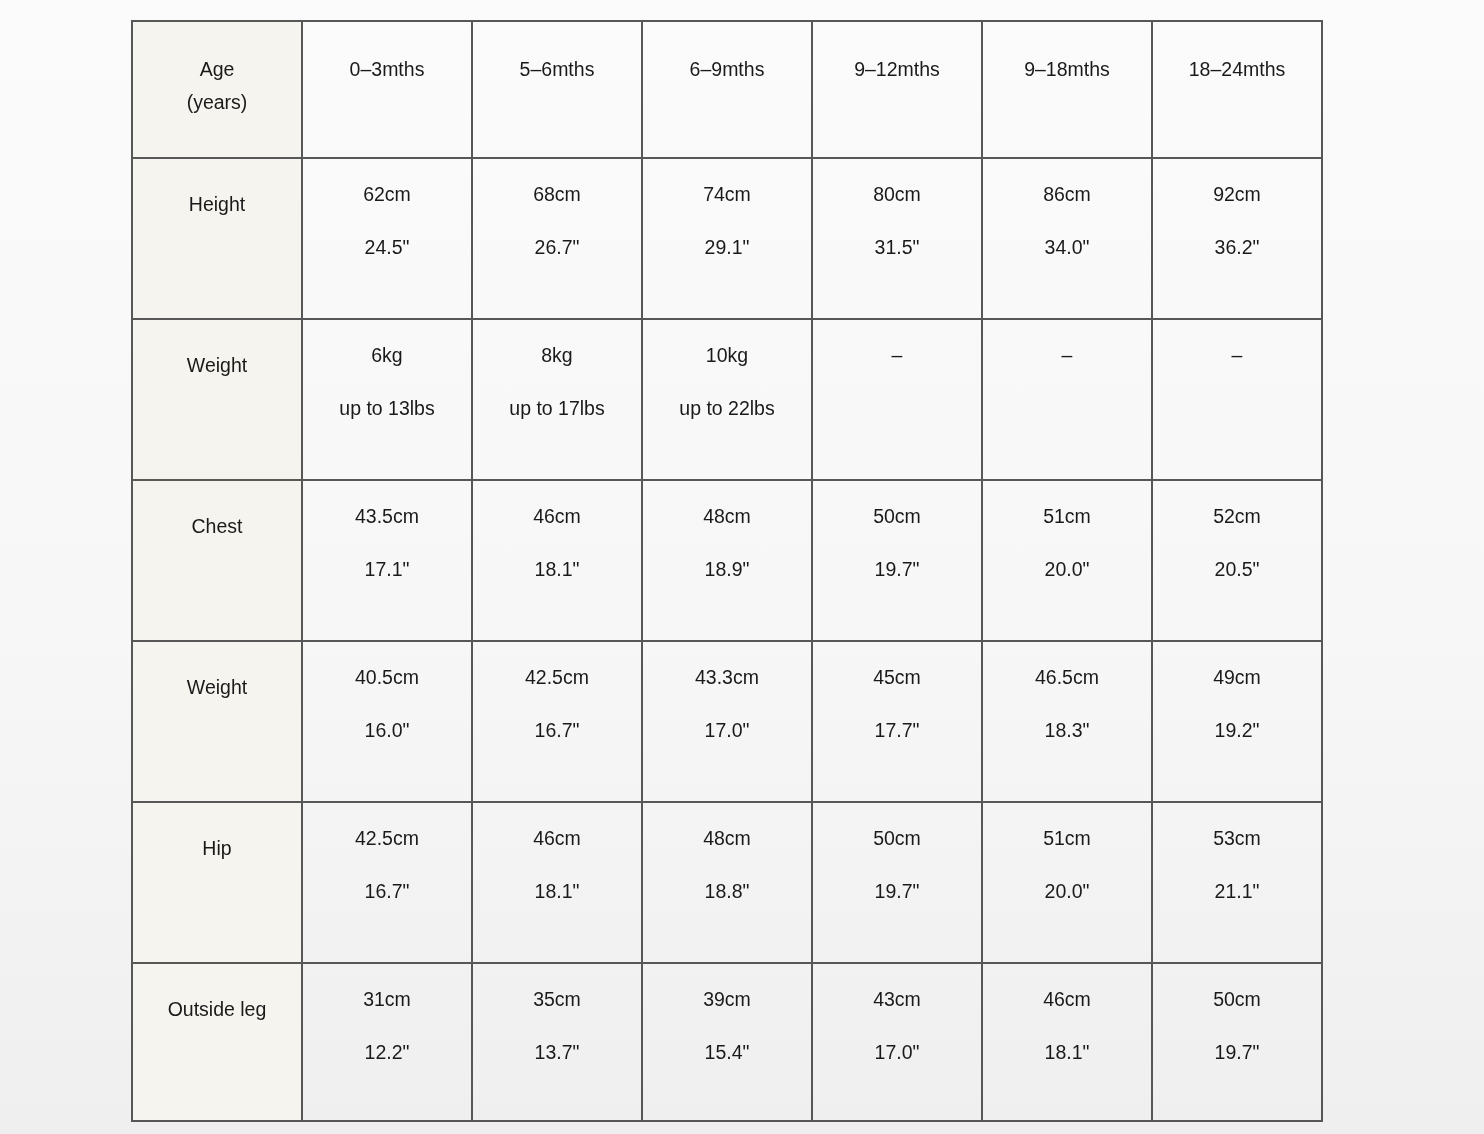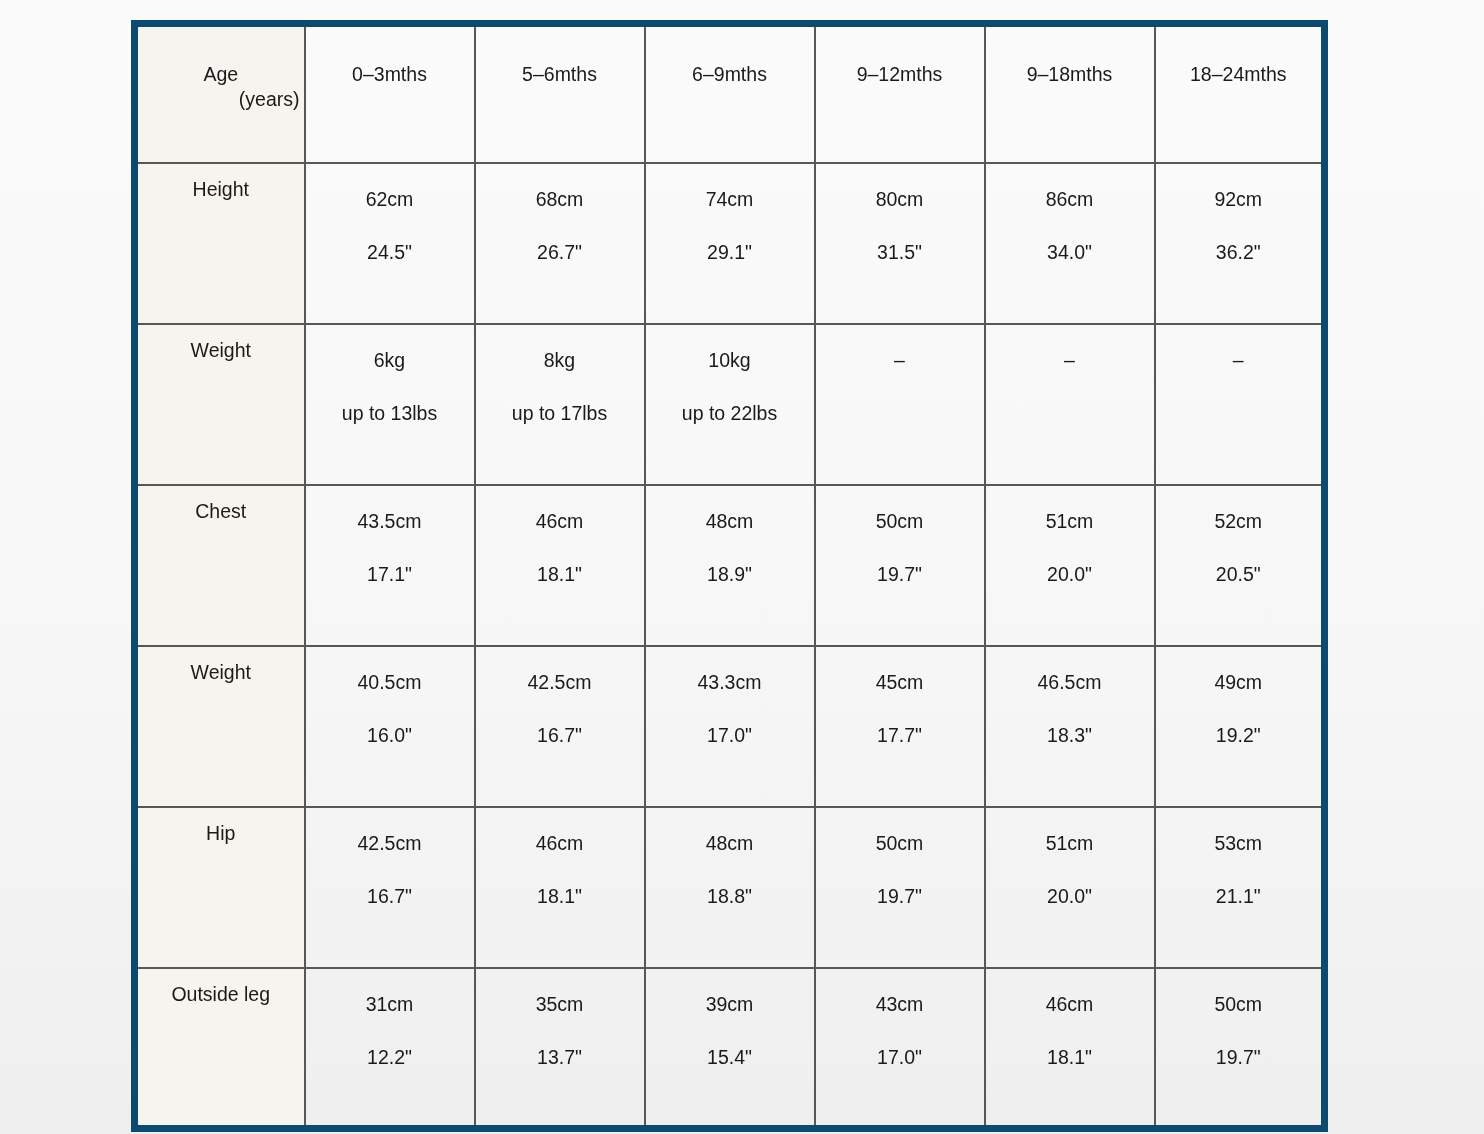--- a/index.html
+++ b/index.html
@@ -24,21 +24,21 @@
   .table-wrap {
     position: absolute;
     left: 131px;
     top: 20px;
     width: 1190px;
   }
   table.size-table {
     border-collapse: collapse;
     table-layout: fixed;
     width: 1190px;
-    border: 7px solid #0c4a6e;
+    border: 2px solid #0c4a6e;
   }
   table.size-table col.label-col { width: 170px; }
   table.size-table col.data-col  { width: 170px; }
 
   table.size-table td,
   table.size-table th {
     border: 2px solid #575757;
     text-align: center;
     vertical-align: top;
     font-weight: normal;
@@ -56,22 +56,21 @@
     padding-top: 36px;
   }
   .row-head-cell {
     background: #f6f4ef;
   }
   .head-label .cell-inner {
     padding-top: 36px;
   }
   .head-label .sub {
     display: block;
-    margin-top: 2px;
-    text-align: right;
+    margin-top: 10px;
   }
 
   
   tbody tr td {
     height: 159px;
   }
   tbody tr:last-child td {
     height: 156px;
   }
   .cell-inner {
@@ -79,21 +78,21 @@
     padding-left: 4px;
     padding-right: 4px;
   }
   .metric {
     display: block;
   }
   .metric.imperial {
     margin-top: 30px;
   }
   .row-head-cell .cell-inner {
-    padding-top: 14px;
+    padding-top: 34px;
   }
   .dash {
     display: block;
   }
 </style>
 </head>
 <body>
 
 <div class="page">
   <div class="table-wrap">

